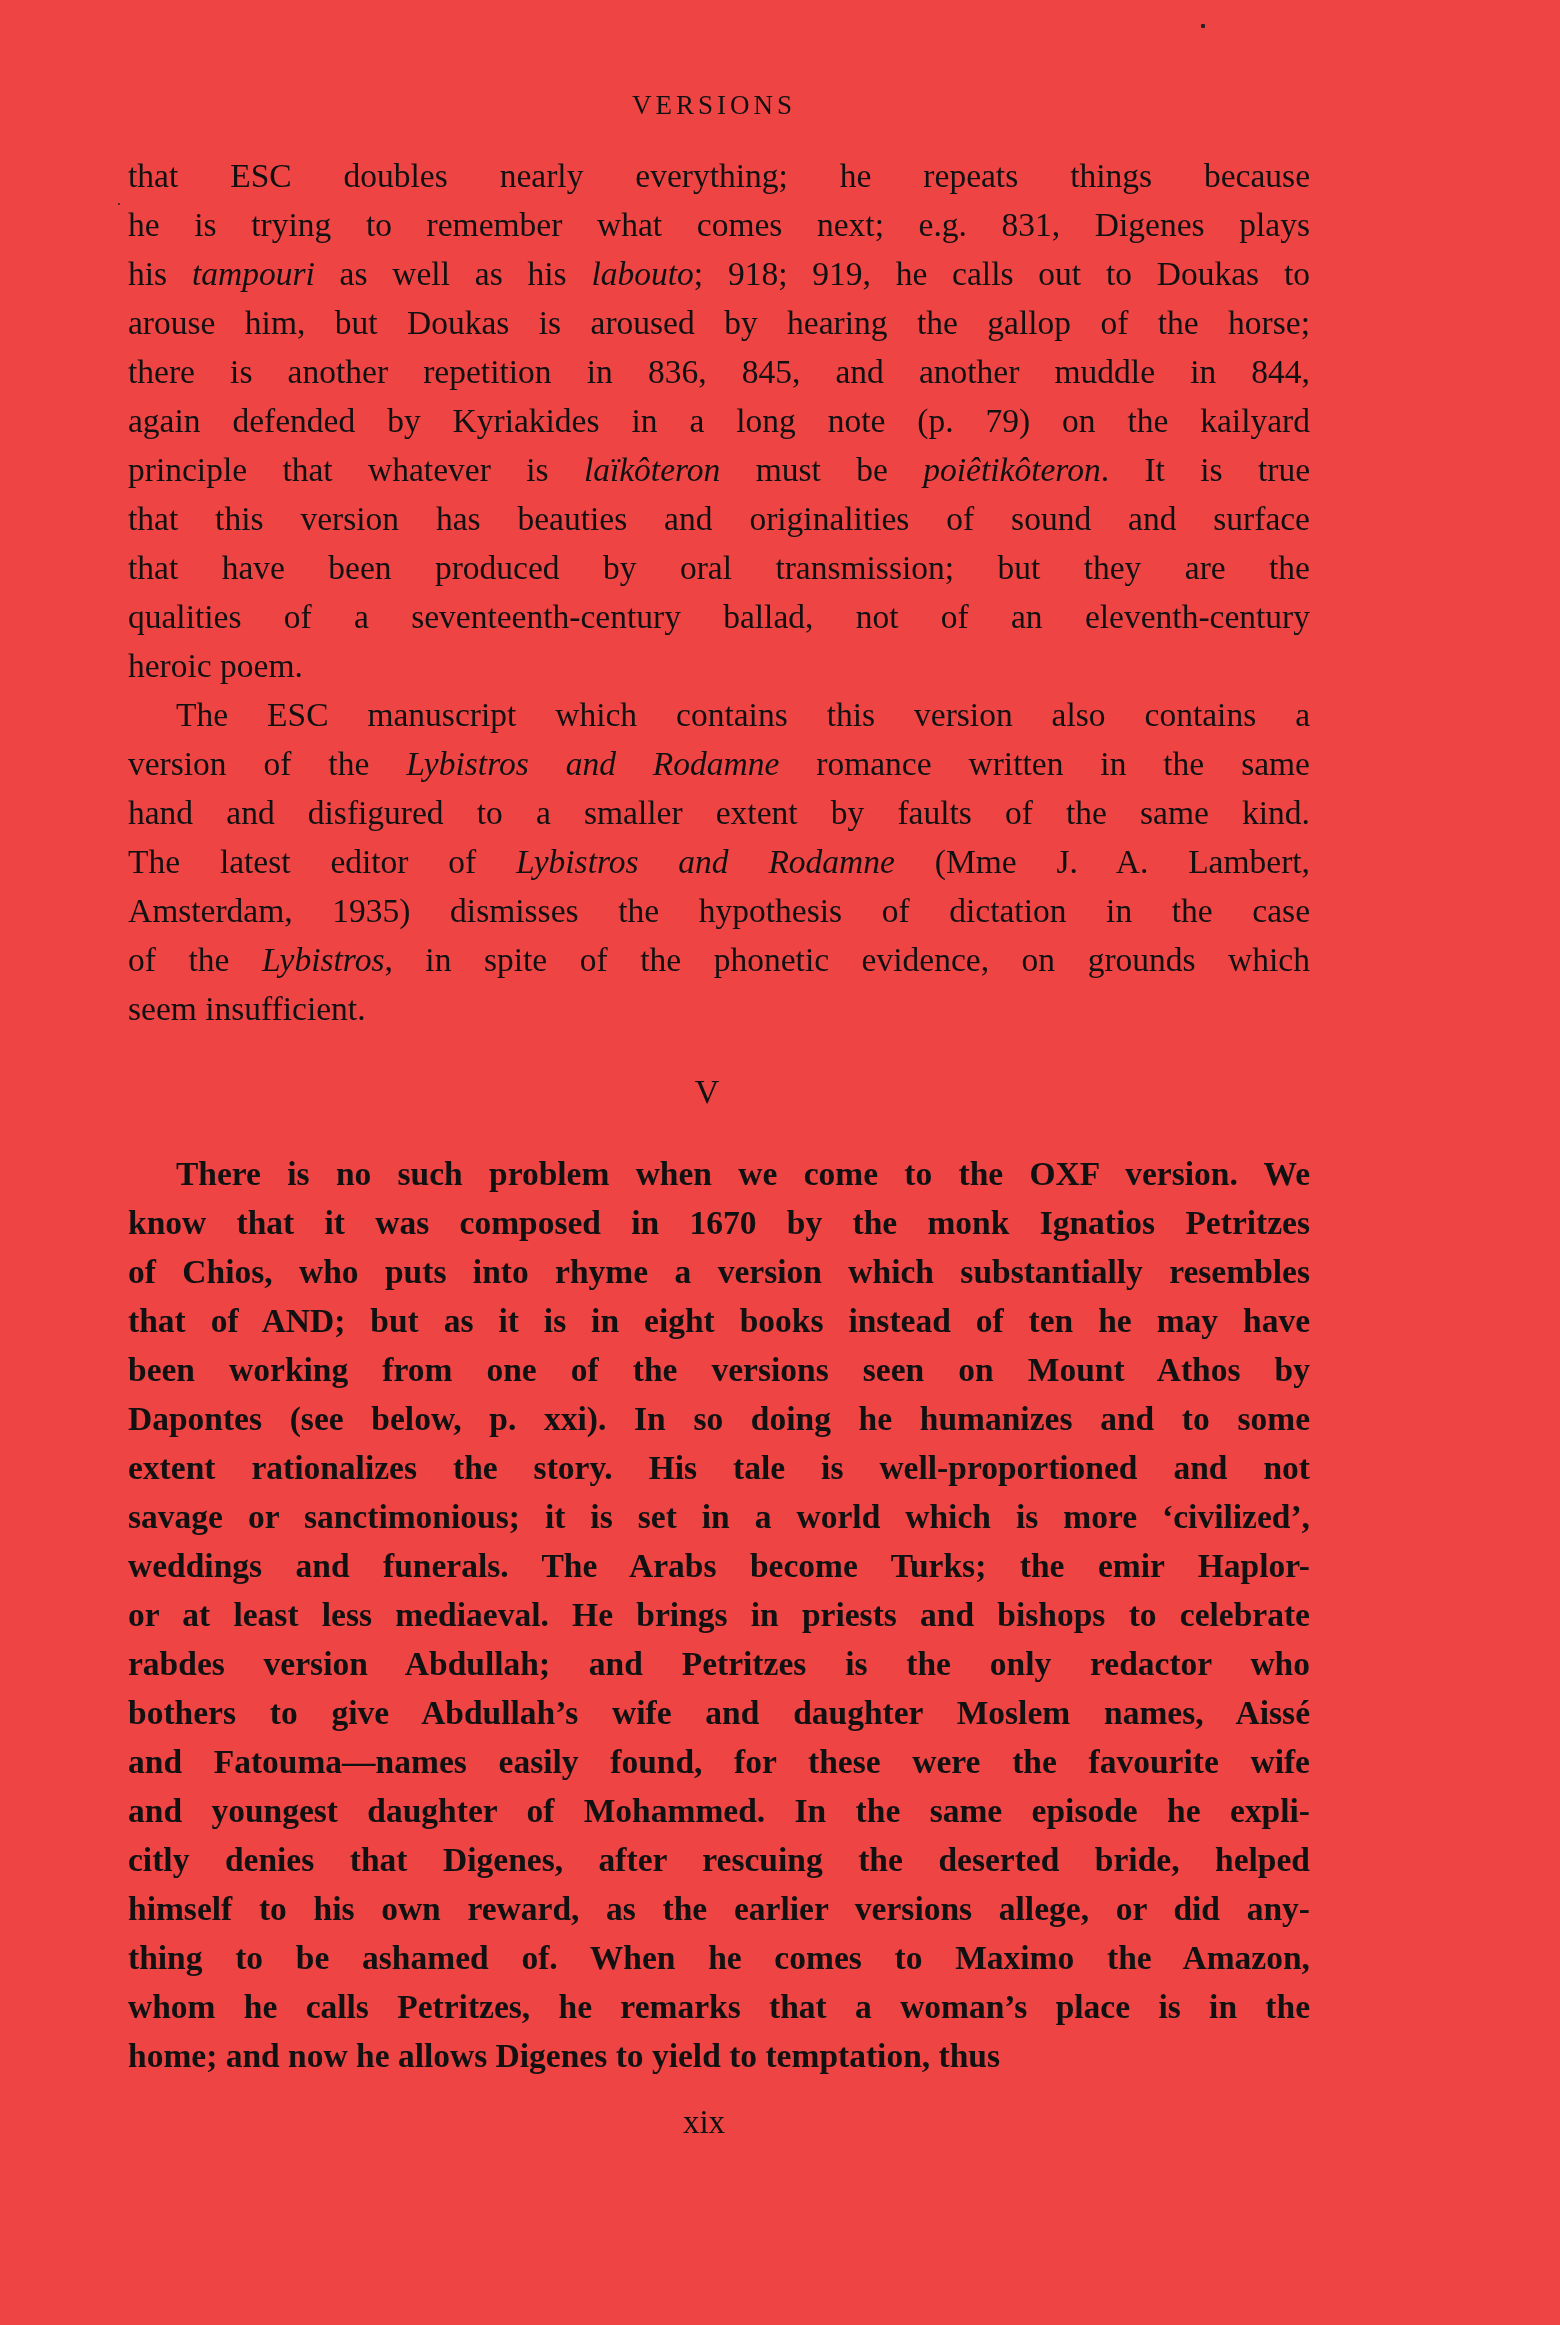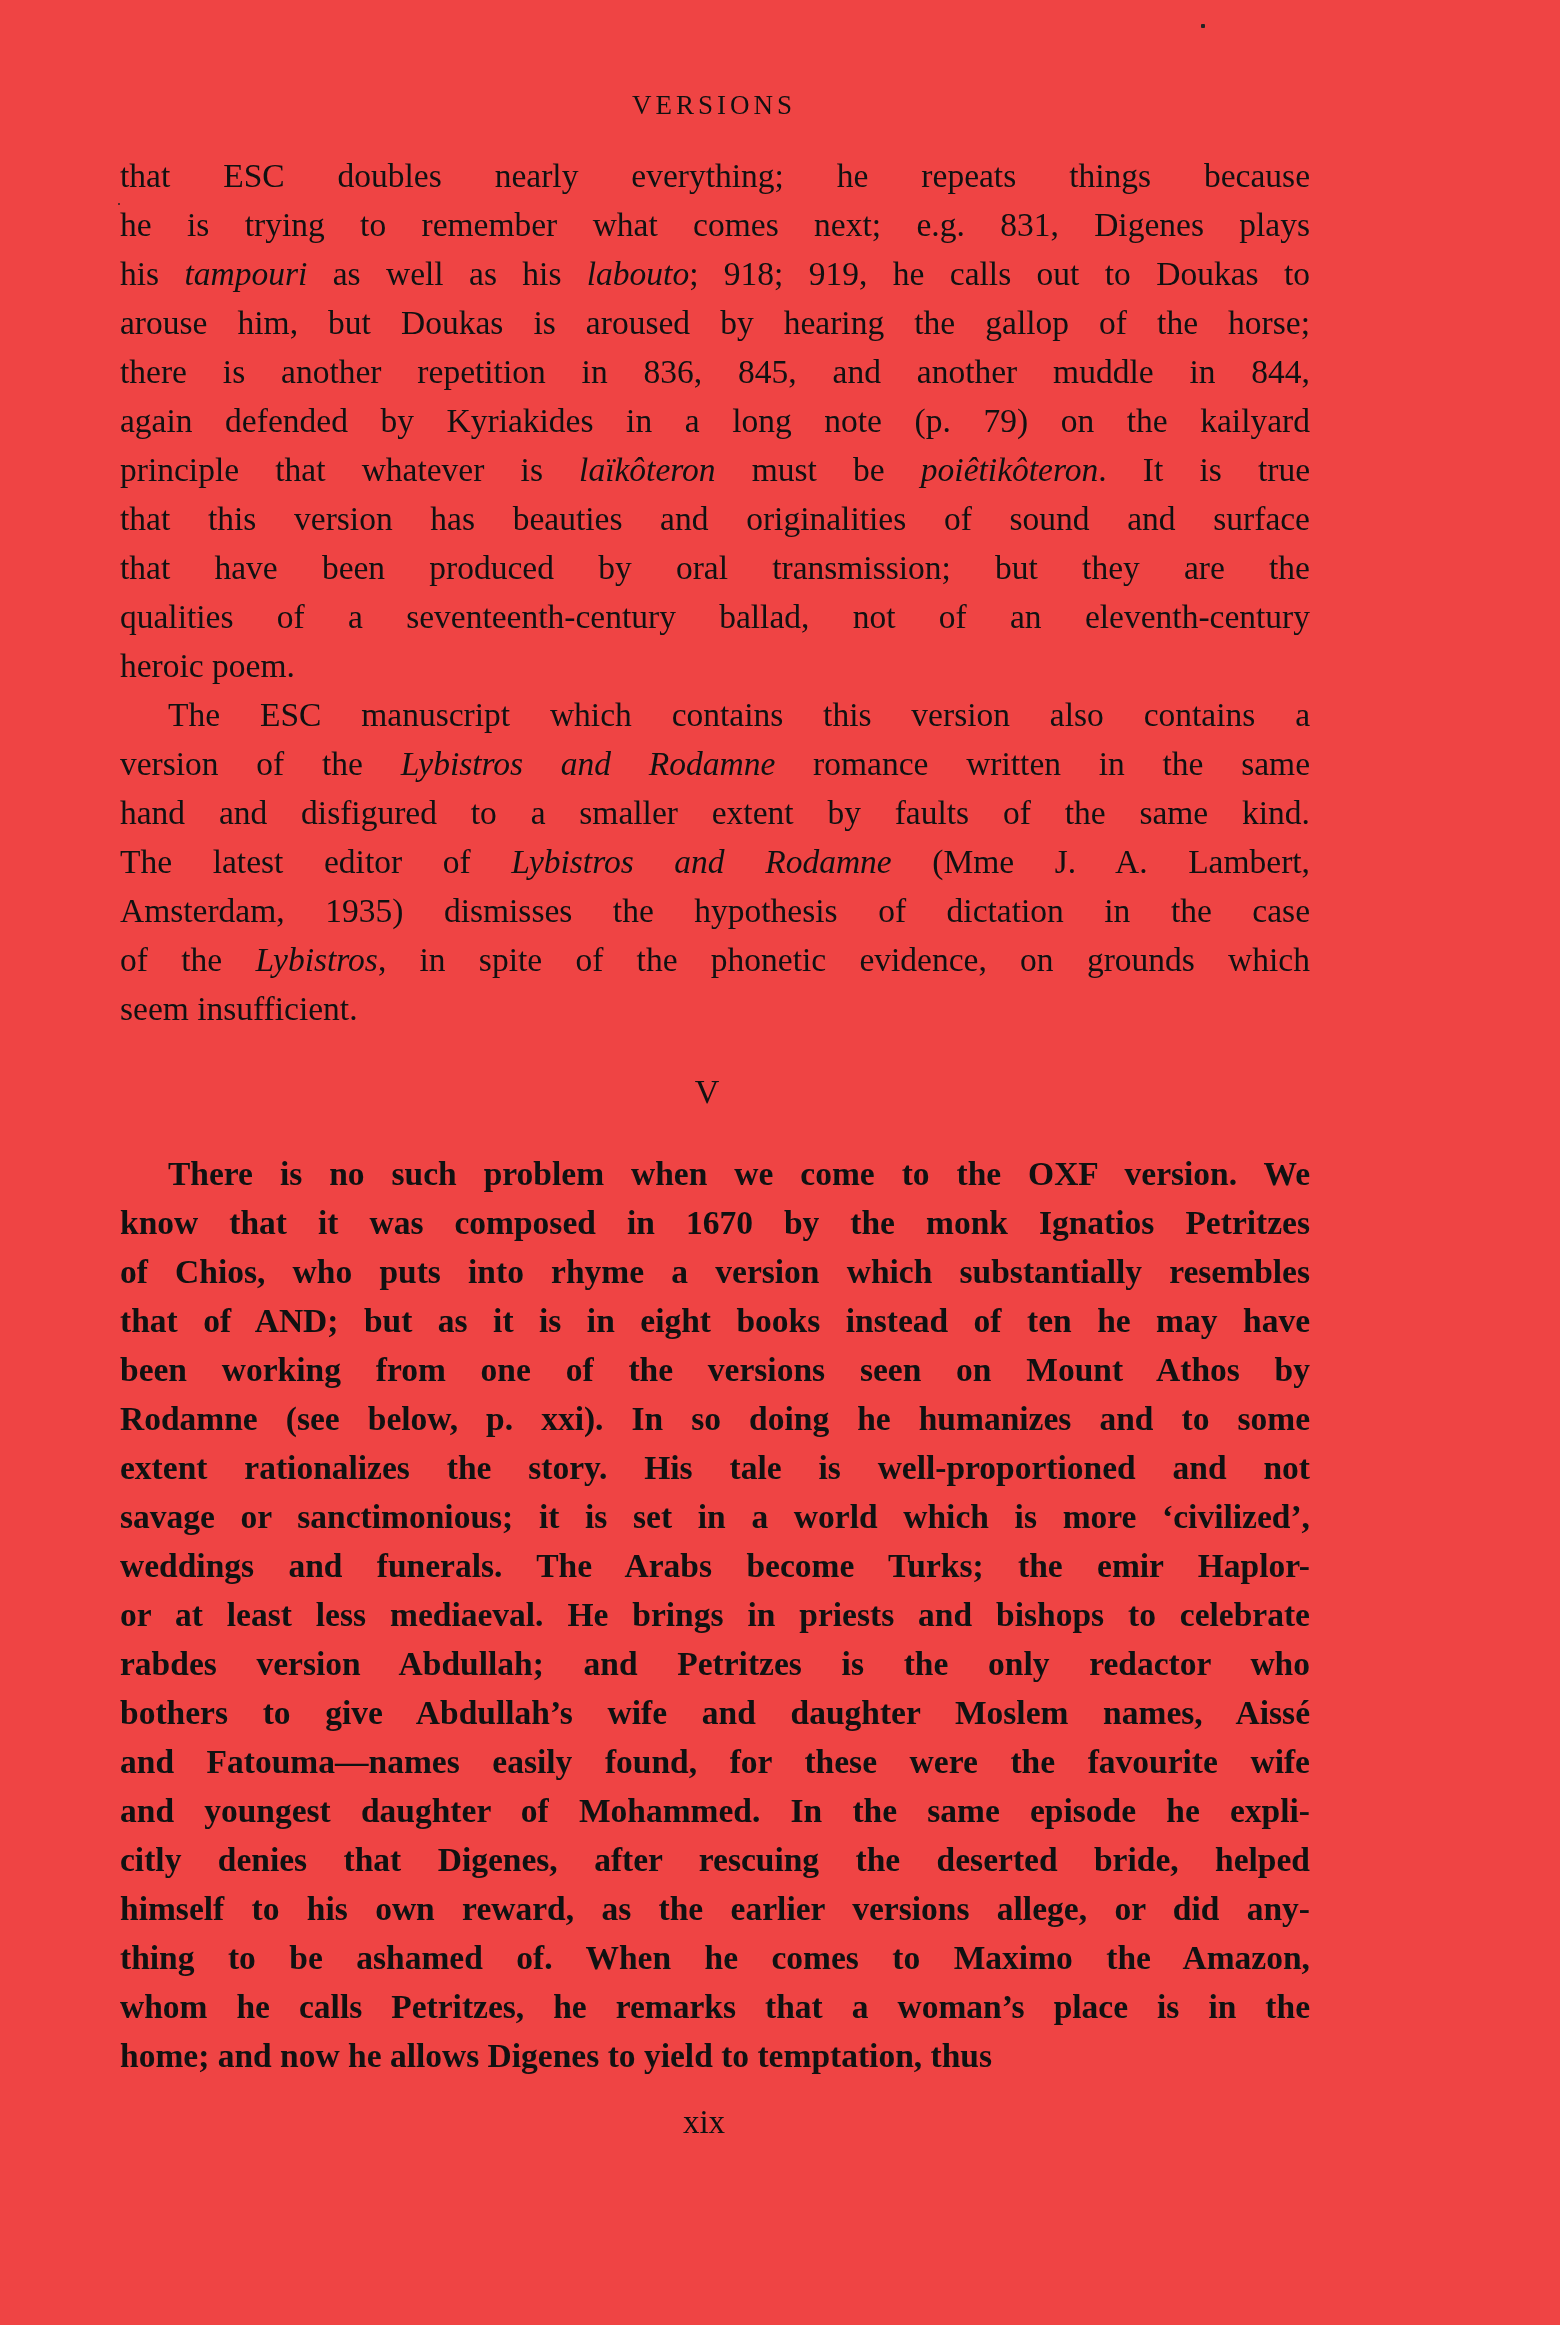--- a/index.html
+++ b/index.html
@@ -37,20 +37,21 @@
       width: 1190px;
       font-size: 33.5px;
     }
     .line {
       display: block;
       height: 49px;
       line-height: 49px;
       white-space: nowrap;
       text-align: justify;
       text-align-last: justify;
+      margin-left: 8px;
     }
     .line.last {
       text-align: right;
       text-align-last: left;
     }
     .line.indent {
       padding-left: 48px;
     }
     .section-number {
       position: absolute;
@@ -113,21 +114,21 @@
     </div>
 
   <div class="section-number">V</div>
 
   <div class="text-block" id="block-p3" style="top:1149px;font-weight:bold;">
       <span class="line indent">There is no such problem when we come to the OXF version. We</span>
       <span class="line">know that it was composed in 1670 by the monk Ignatios Petritzes</span>
       <span class="line">of Chios, who puts into rhyme a version which substantially resembles</span>
       <span class="line">that of AND; but as it is in eight books instead of ten he may have</span>
       <span class="line">been working from one of the versions seen on Mount Athos by</span>
-      <span class="line">Rodamne (see below, p. xxi). In so doing he humanizes and to some</span>
+      <span class="line">Dapontes (see below, p. xxi). In so doing he humanizes and to some</span>
       <span class="line">extent rationalizes the story. His tale is well-proportioned and not</span>
       <span class="line">savage or sanctimonious; it is set in a world which is more ‘civilized’,</span>
       <span class="line">weddings and funerals. The Arabs become Turks; the emir Haplor-</span>
       <span class="line">or at least less mediaeval. He brings in priests and bishops to celebrate</span>
       <span class="line">rabdes version Abdullah; and Petritzes is the only redactor who</span>
       <span class="line">bothers to give Abdullah’s wife and daughter Moslem names, Aissé</span>
       <span class="line">and Fatouma—names easily found, for these were the favourite wife</span>
       <span class="line">and youngest daughter of Mohammed. In the same episode he expli-</span>
       <span class="line">citly denies that Digenes, after rescuing the deserted bride, helped</span>
       <span class="line">himself to his own reward, as the earlier versions allege, or did any-</span>

